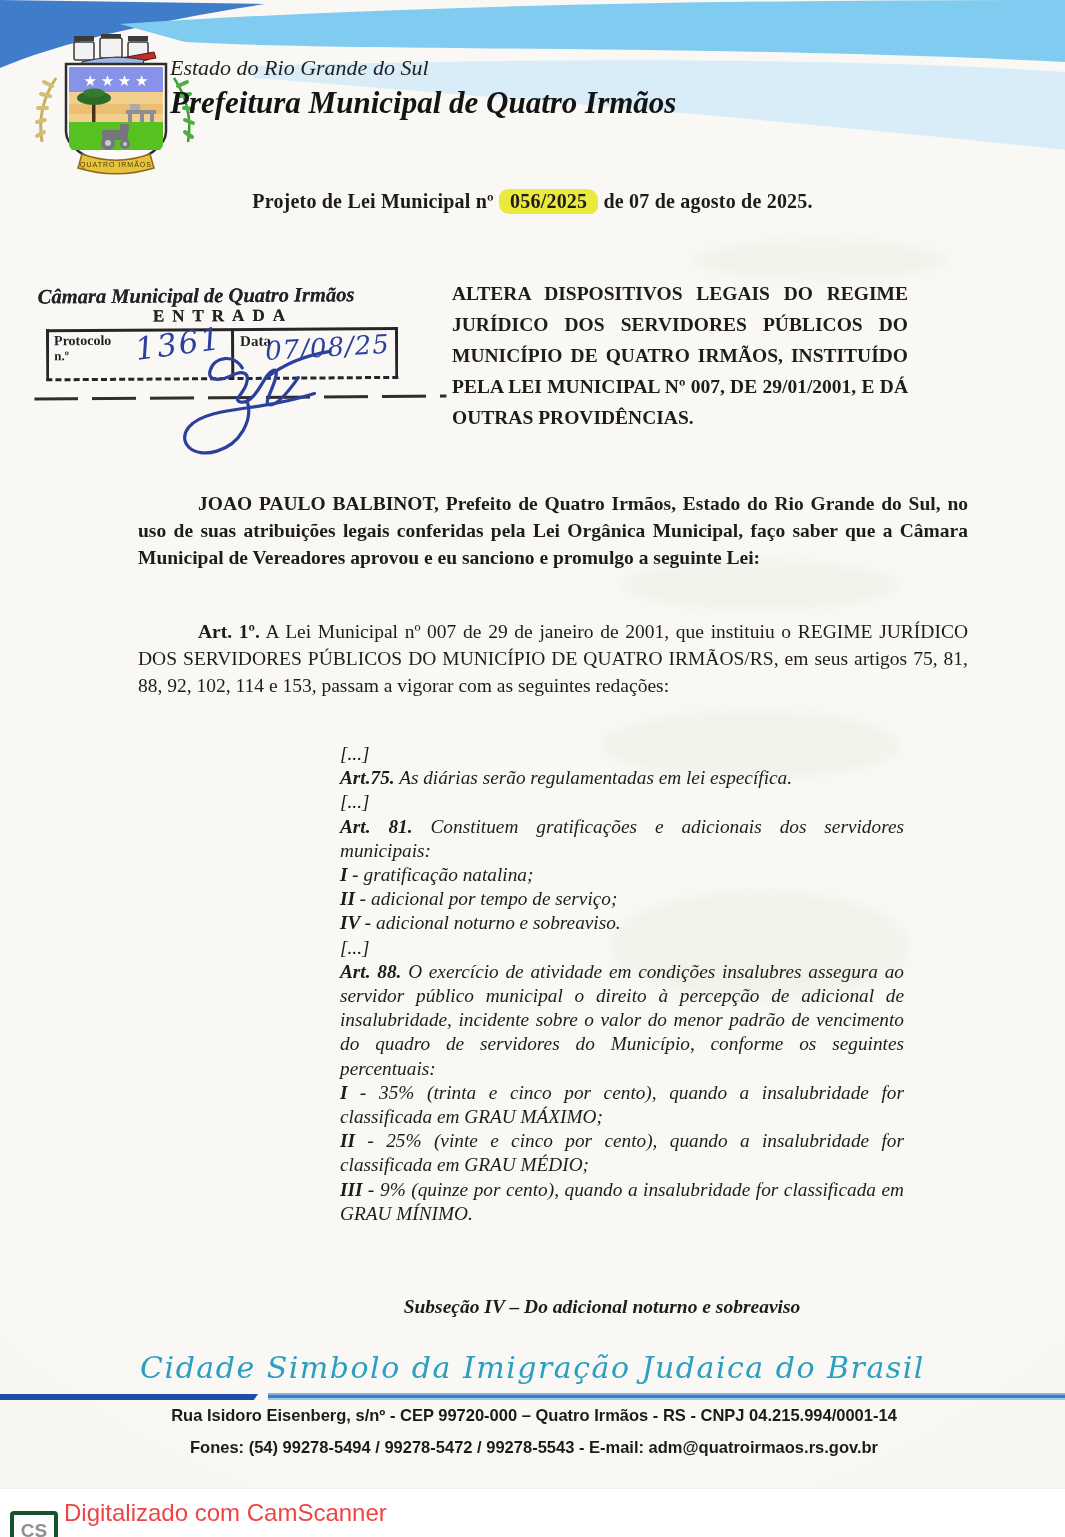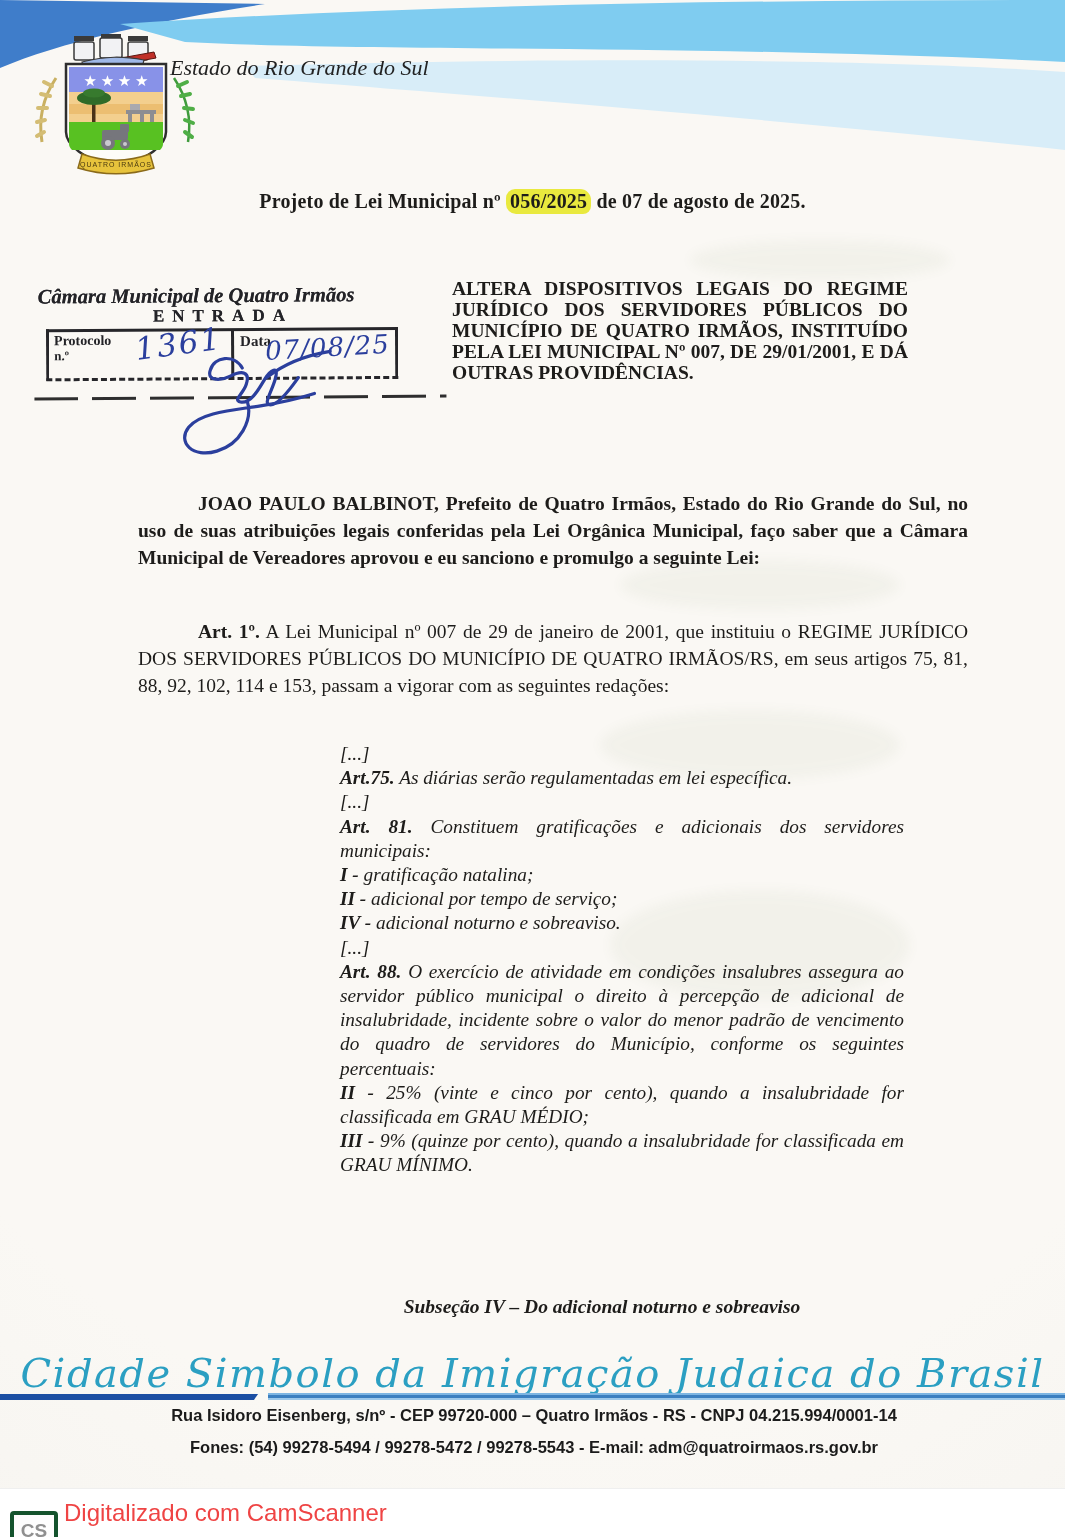--- a/index.html
+++ b/index.html
@@ -11,57 +11,57 @@
   .waves{position:absolute;left:0;top:0;width:1065px;height:175px;pointer-events:none;}
   .ghost{position:absolute;background:#6b7f4a;filter:blur(6px);border-radius:50%;opacity:.05;}
 
   .logo{position:absolute;left:22px;top:34px;width:190px;height:150px;}
   .hdr{position:absolute;left:170px;top:56px;line-height:1.1;}
   .hdr .state{font-style:italic;font-size:22px;color:#222;}
   .hdr .muni{font-style:italic;font-weight:bold;font-size:31px;margin-top:6px;color:#141414;}
 
   .title{position:absolute;left:0;top:190px;width:1065px;text-align:center;
          font-weight:bold;font-size:20px;letter-spacing:.2px;}
-  .title .hl{background:var(--highlight,#e9e93e);padding:1px 4px 2px;border-radius:9px 11px 8px 10px;}
+  .title .hl{background:var(--highlight,#e9e93e);padding:1px 11px 2px;border-radius:9px 11px 8px 10px;}
 
   .stamp{position:absolute;left:38px;top:284px;width:402px;color:#232327;transform:rotate(-.4deg);}
   .stamp .org{font-weight:bold;font-size:20.5px;font-style:italic;white-space:nowrap;
               text-shadow:0 0 .6px #44444a;}
   .stamp .entrada{width:370px;text-align:center;font-weight:bold;font-size:17px;
                   letter-spacing:8px;margin-top:-1px;text-shadow:0 0 .6px #44444a;}
   .pbox{position:relative;left:8px;margin-top:2px;width:346px;height:46px;
         border:3px solid #26262a;border-bottom:3px dashed #26262a;display:flex;}
   .pbox .c1{width:172px;border-right:3px solid #26262a;padding:2px 5px;line-height:1.05;}
   .pbox .c2{flex:1;padding:2px 6px;}
   .pbox .lbl{font-size:14px;font-weight:bold;}
   .hand{position:absolute;color:var(--pen,#2b3f9d);font-style:italic;
         font-family:"DejaVu Serif",serif;white-space:nowrap;}
   .hv1{left:86px;top:-6px;font-size:31px;transform:rotate(-7deg);letter-spacing:2px;}
   .hv2{left:216px;top:2px;font-size:26px;transform:rotate(-3deg);letter-spacing:1px;}
   .dashline{position:absolute;left:-4px;top:112px;width:412px;height:3px;
             background:repeating-linear-gradient(90deg,#2e2e2e 0 44px,rgba(0,0,0,0) 44px 58px);}
   .sig{position:absolute;left:108px;top:64px;width:190px;height:120px;}
 
   .epigraph{position:absolute;left:452px;top:278px;width:456px;font-weight:bold;
-            font-size:19.5px;line-height:21px;text-align:justify;}
+            font-size:19.5px;line-height:31px;text-align:justify;}
 
   .para{position:absolute;left:138px;width:830px;font-size:19.5px;line-height:27px;
         text-align:justify;text-indent:60px;}
   .p1{top:490px;font-weight:bold;} .p2{top:618px;}
 
   .quote{position:absolute;left:340px;top:742px;width:564px;font-style:italic;
          font-size:19.3px;line-height:24.2px;text-align:justify;}
   .quote p{margin:0;}
   .quote b{font-weight:bold;}
 
   .subsection{position:absolute;left:300px;top:1296px;width:604px;text-align:center;
               font-weight:bold;font-style:italic;font-size:19.5px;}
 
   .motto{position:absolute;left:0;top:1350px;width:1065px;text-align:center;
-         font-family:"DejaVu Serif",serif;font-style:italic;font-size:40px;
+         font-family:"DejaVu Serif",serif;font-style:italic;font-size:30px;
          letter-spacing:1.5px;color:var(--motto,#2b9fc2);}
   .divider{position:absolute;left:0;top:1392px;width:1065px;height:9px;}
   .divider .dk{position:absolute;left:-6px;top:2px;width:262px;height:6px;
                background:var(--dividerDark,#1c4fa3);transform:skewX(-35deg);}
   .divider .lt{position:absolute;left:268px;top:1px;width:797px;height:7px;
                background:repeating-linear-gradient(180deg,#7db5e2 0 2px,var(--dividerLight,#3b7fc0) 2px 5px,#9cc8ea 5px 7px);}
   .addr{position:absolute;left:16px;width:1036px;text-align:center;
         font-family:"Liberation Sans",sans-serif;font-weight:bold;font-size:16.5px;color:#1b1b1b;}
   .a1{top:1406px;} .a2{top:1438px;}
 
@@ -135,20 +135,21 @@
         <circle cx="86" cy="109" r="3" fill="#c9c9cf"></circle>
           <circle cx="103" cy="110" r="2" fill="#c9c9cf"></circle>
       </g>
       <path d="M60,120 C82,128 106,128 128,120 L132,134 C106,142 82,142 56,134 Z" fill="#e7c33c" stroke="#8a6a1a" stroke-width="1.5"></path>
       <text x="94" y="133" text-anchor="middle" font-size="7" letter-spacing="1" fill="#4a3a10" font-family="Liberation Sans, sans-serif">QUATRO IRMÃOS</text>
     </g>
   </svg>
 
   <div class="hdr">
     <div class="state">Estado do Rio Grande do Sul</div>
+    <div class="muni">Prefeitura Municipal de Quatro Irmãos</div>
   </div>
 
   <div class="title">
     <span>Projeto de Lei Municipal nº </span><span class="hl">056/2025</span><span> de 07 de agosto de 2025.</span>
   </div>
 
   <div class="stamp">
     <div class="org">Câmara Municipal de Quatro Irmãos</div>
     <div class="entrada">ENTRADA</div>
     <div class="pbox">
@@ -181,20 +182,21 @@
   <div class="quote">
     <p><b></b><span>[...]</span></p>
     <p><b>Art.75.</b><span> As diárias serão regulamentadas em lei específica.</span></p>
     <p><b></b><span>[...]</span></p>
     <p><b>Art. 81.</b><span> Constituem gratificações e adicionais dos servidores municipais:</span></p>
     <p><b>I -</b><span> gratificação natalina;</span></p>
     <p><b>II -</b><span> adicional por tempo de serviço;</span></p>
     <p><b>IV -</b><span> adicional noturno e sobreaviso.</span></p>
     <p><b></b><span>[...]</span></p>
     <p><b>Art. 88.</b><span> O exercício de atividade em condições insalubres assegura ao servidor público municipal o direito à percepção de adicional de insalubridade, incidente sobre o valor do menor padrão de vencimento do quadro de servidores do Município, conforme os seguintes percentuais:</span></p>
+    <p><b>I -</b><span> 35% (trinta e cinco por cento), quando a insalubridade for classificada em GRAU MÁXIMO;</span></p>
     <p><b>II -</b><span> 25% (vinte e cinco por cento), quando a insalubridade for classificada em GRAU MÉDIO;</span></p>
     <p><b>III -</b><span> 9% (quinze por cento), quando a insalubridade for classificada em GRAU MÍNIMO.</span></p>
   </div>
 
   <div class="subsection">Subseção IV – Do adicional noturno e sobreaviso</div>
 
   <div class="motto">Cidade Simbolo da Imigração Judaica do Brasil</div>
   <div class="divider">
     <div class="dk"></div>
     <div class="lt"></div>

